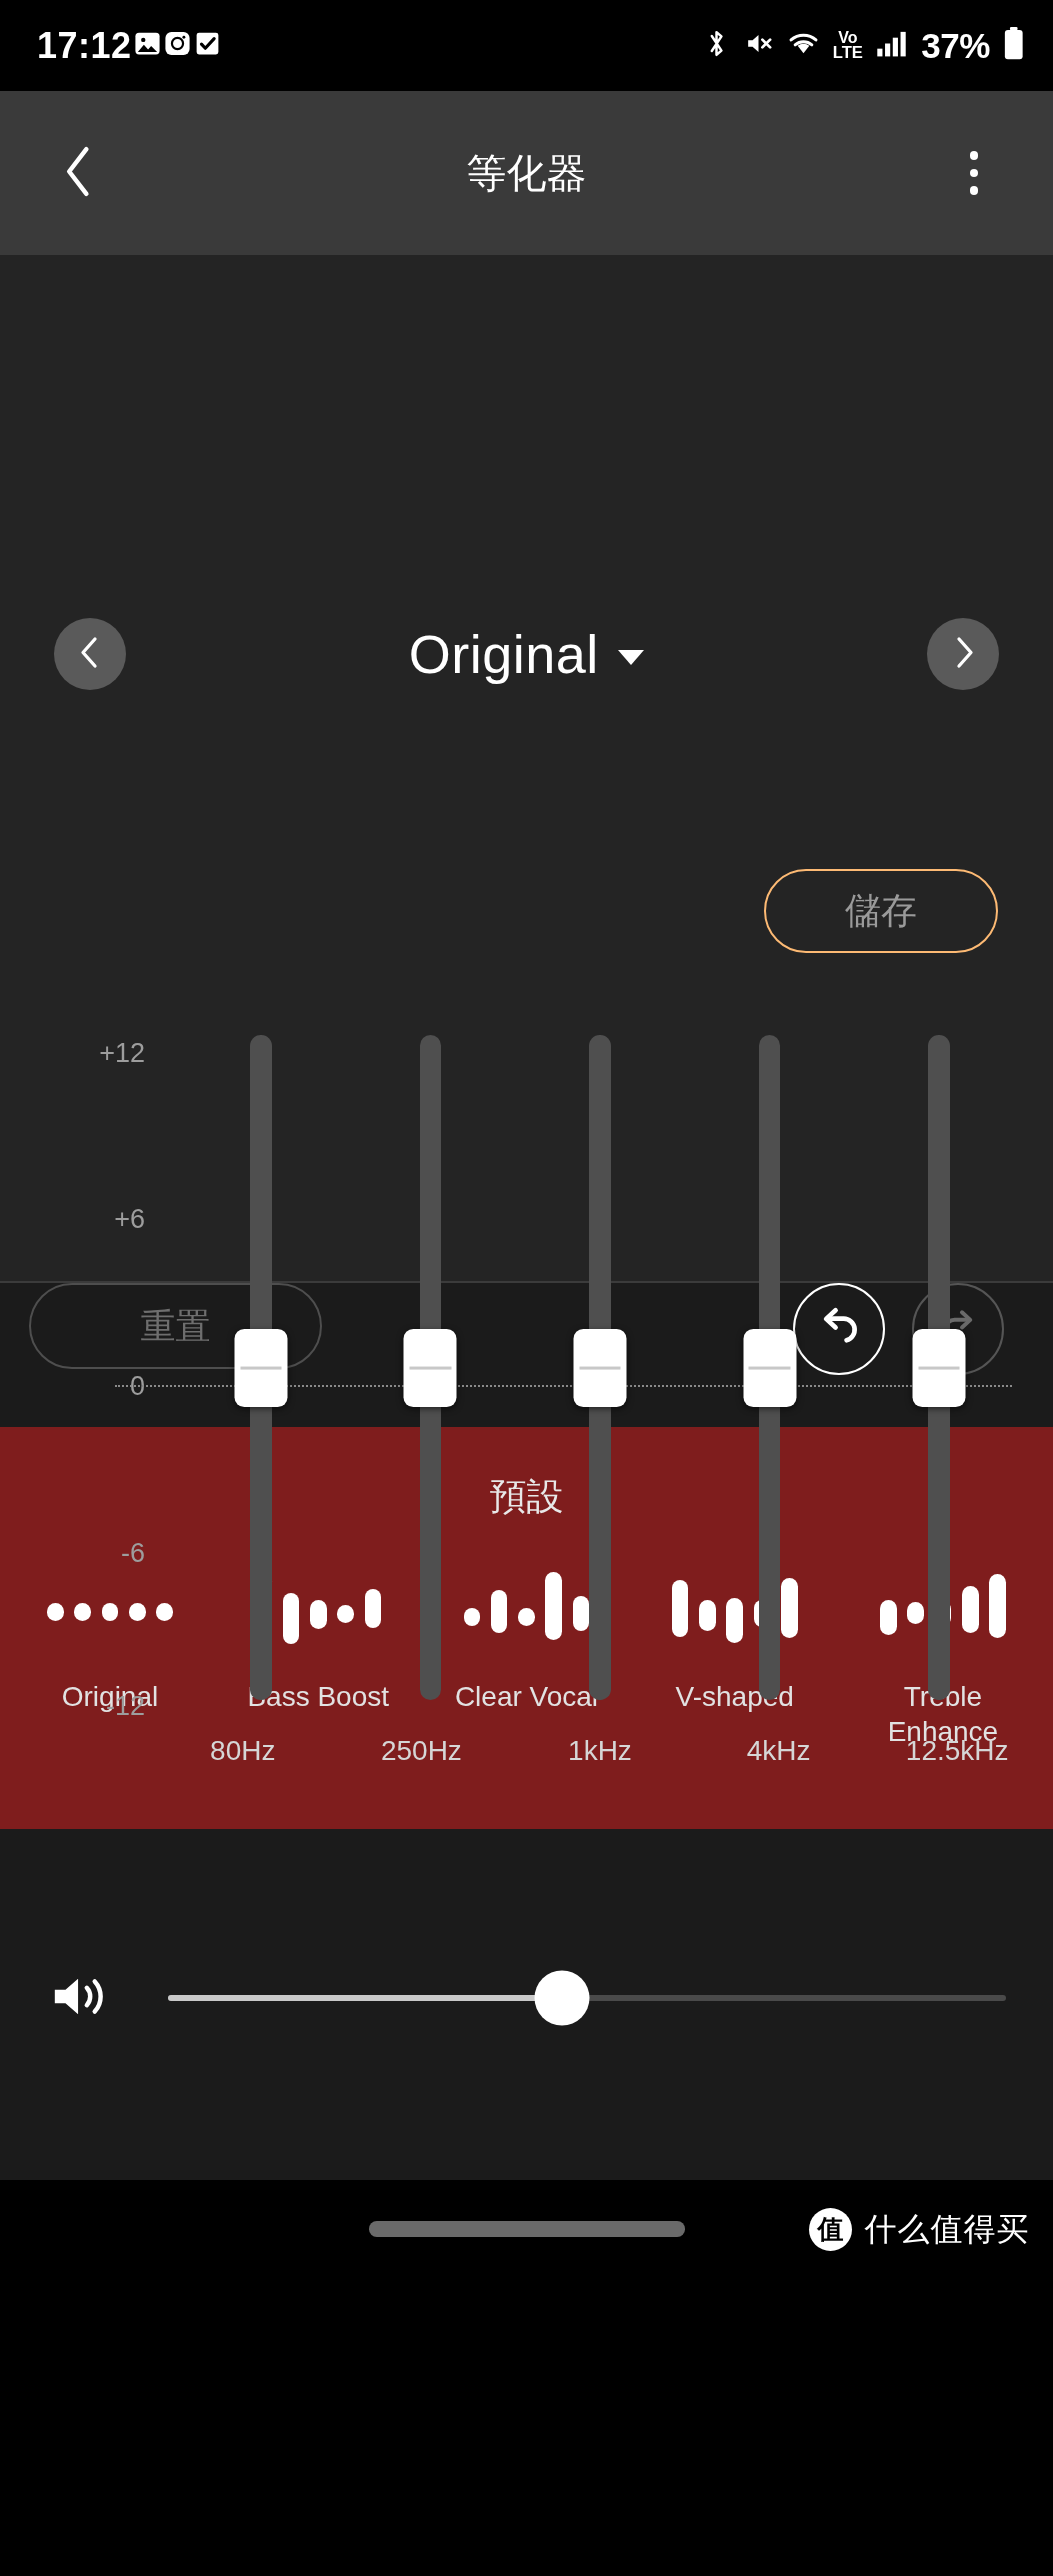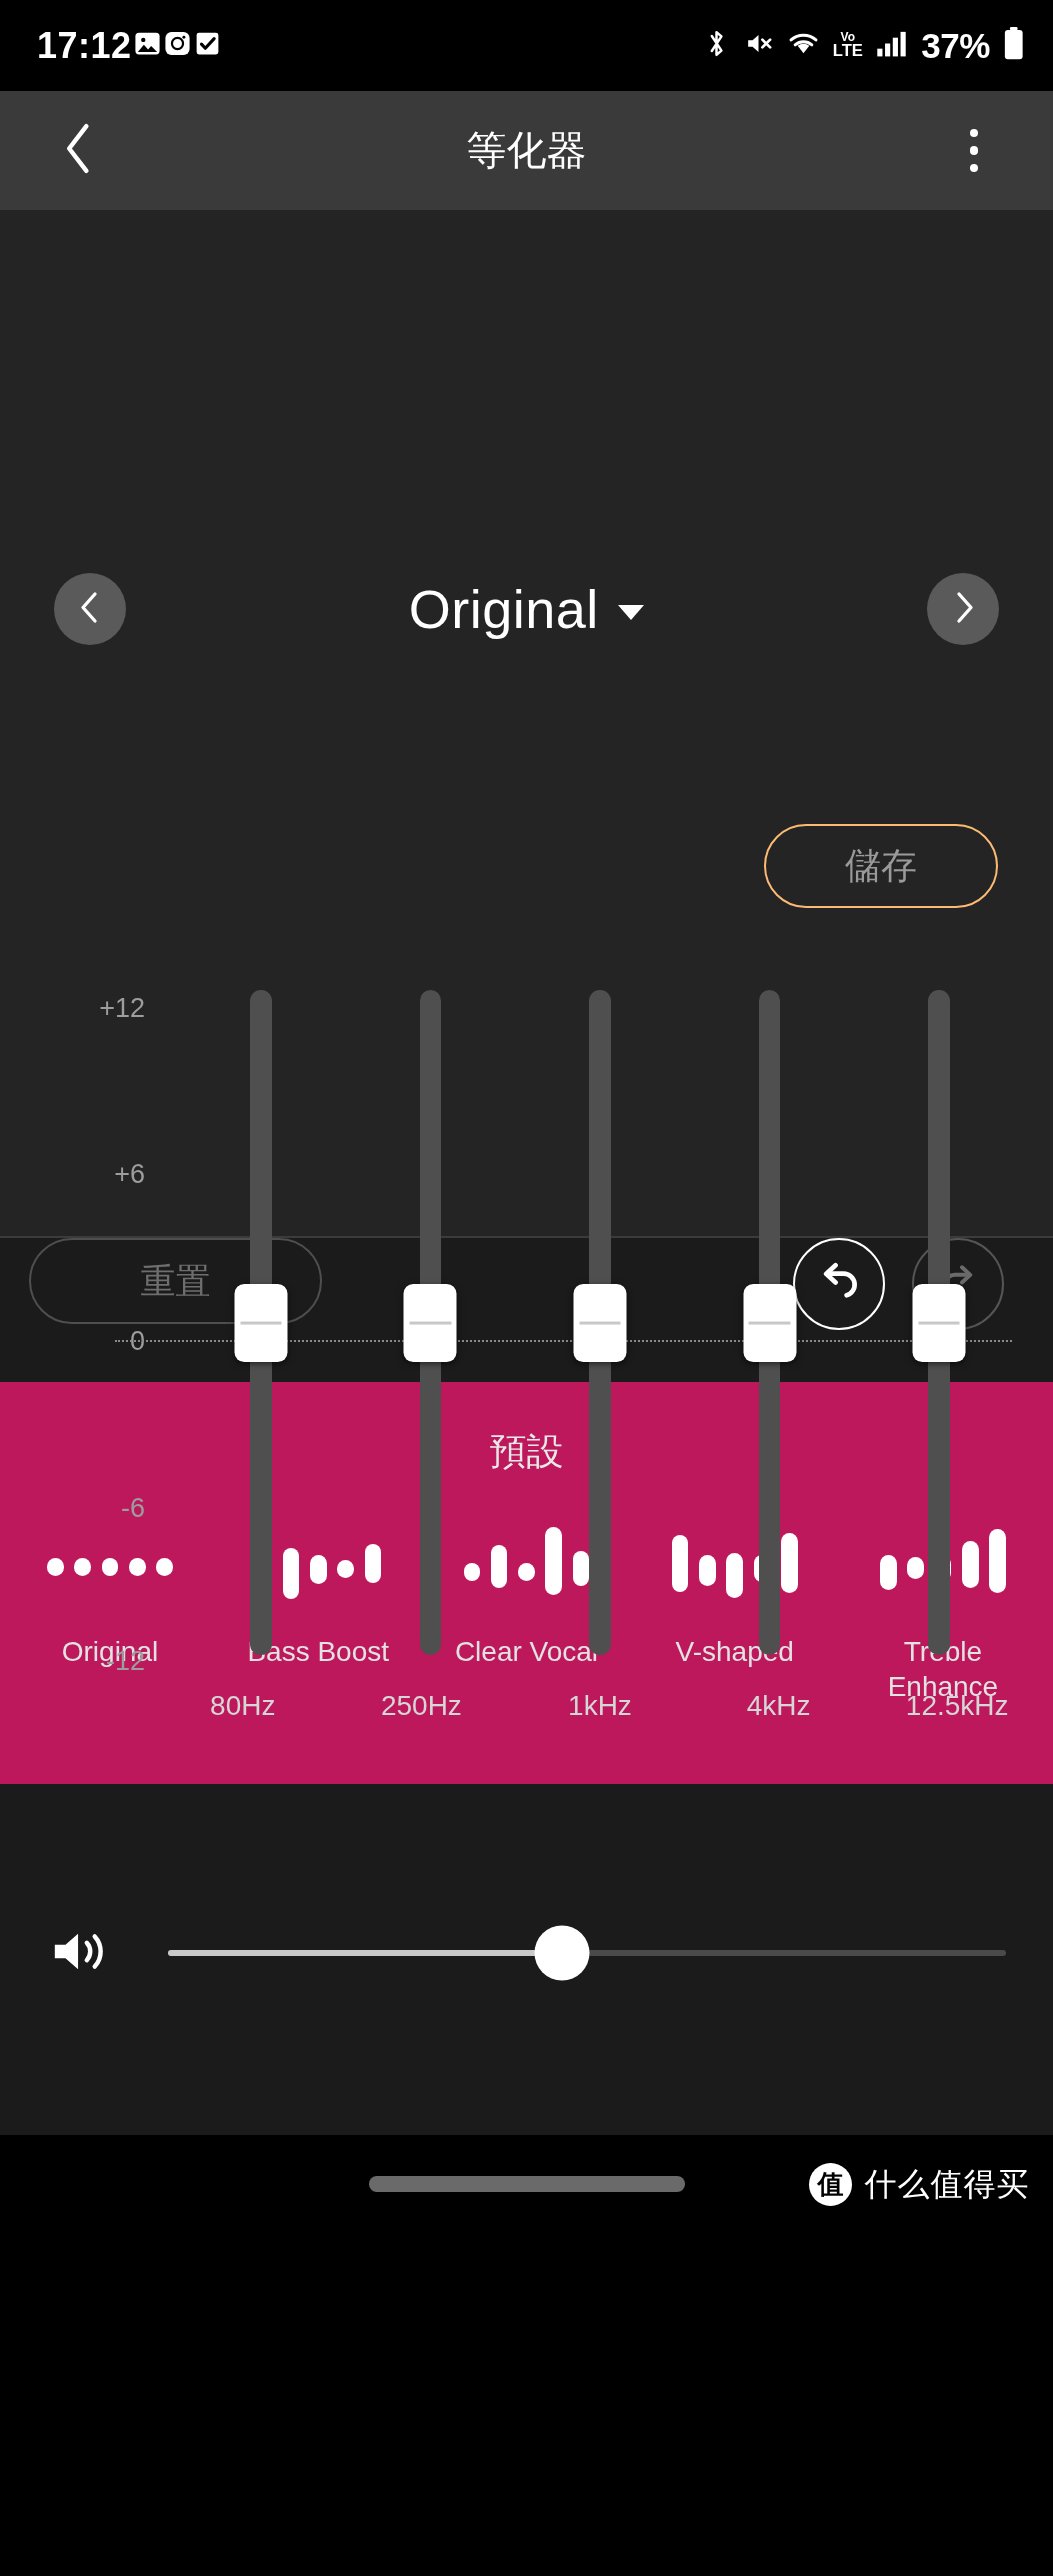--- a/index.html
+++ b/index.html
@@ -17,26 +17,26 @@
   }
   .sb-left { display:flex; align-items:center; gap:1px; }
   .sb-time { font-size:36px; font-weight:700; letter-spacing:0.5px; color:#fff; }
   .sb-right { display:flex; align-items:center; gap:12.7px; }
   .sb-ico { display:block; }
   .sb-batt-txt { font-size:35px; font-weight:700; color:#fff; letter-spacing:-0.5px; margin-left:2px; }
   .volte {
     display:flex; flex-direction:column; align-items:center; justify-content:center;
     line-height:0.95; font-weight:700;
   }
-  .volte span:nth-child(1) { font-size:12px; }
+  .volte span:nth-child(1) { font-size:16px; }
   .volte span:nth-child(2) { font-size:16.6px; }
 
   
   .appbar {
-    height:119px; background:#3a3a3a; display:flex; align-items:center;
+    height:164px; background:#3a3a3a; display:flex; align-items:center;
     padding:0 45px; position:relative;
   }
   .appbar-title {
     position:absolute; left:0; right:0; text-align:center;
     font-size:40px; font-weight:400; color:#fff; pointer-events:none;
   }
   .icon-btn {
     width:68px; height:68px; display:flex; align-items:center; justify-content:center;
     position:relative; z-index:2; cursor:pointer;
   }
@@ -118,21 +118,21 @@
   }
   .action-bar .spacer { flex:1; }
   .circ-btn {
     width:92px; height:92px; border-radius:50%; display:flex;
     align-items:center; justify-content:center; cursor:pointer; margin-left:27px;
   }
   .circ-on { border:2.9px solid #ffffff; }
   .circ-off { border:2.9px solid #555555; }
 
   
-  .presets-sect { background:#be185d; padding-top:45px; height:402px; }
+  .presets-sect { background:#7f1d1d; padding-top:45px; height:402px; }
   .presets-title { text-align:center; font-size:37px; color:#e8e8e8; margin-bottom:45px; }
   .preset-row { display:flex; justify-content:space-around; padding:0 5.9px; }
   .preset-item {
     width:195px; display:flex; flex-direction:column; align-items:center; cursor:pointer;
   }
   .bars {
     height:90px; display:flex; align-items:center; justify-content:center; gap:10.7px;
   }
   .bars i { width:16.6px; border-radius:8.8px; background:#fff; display:block; }
   .preset-label {

